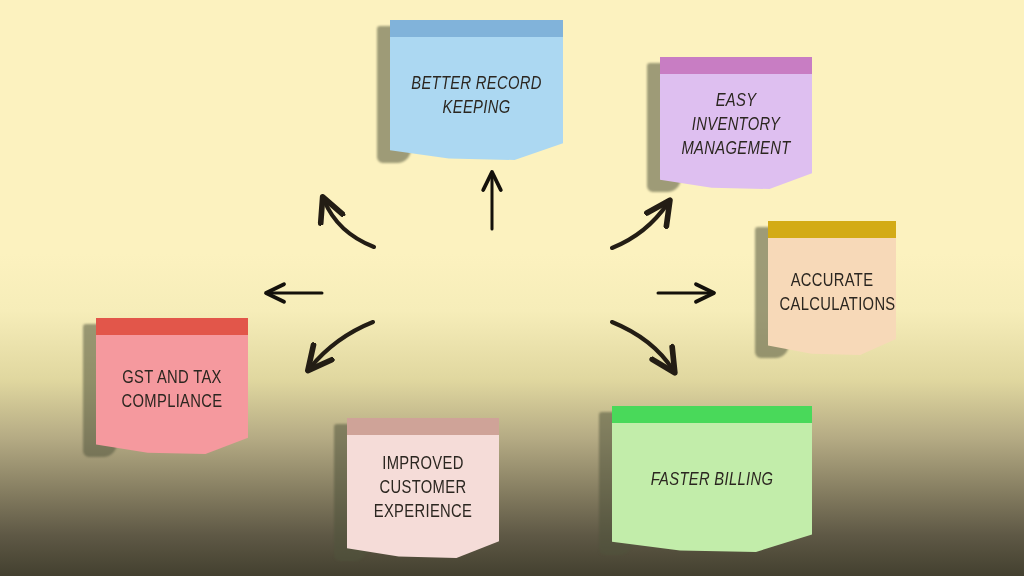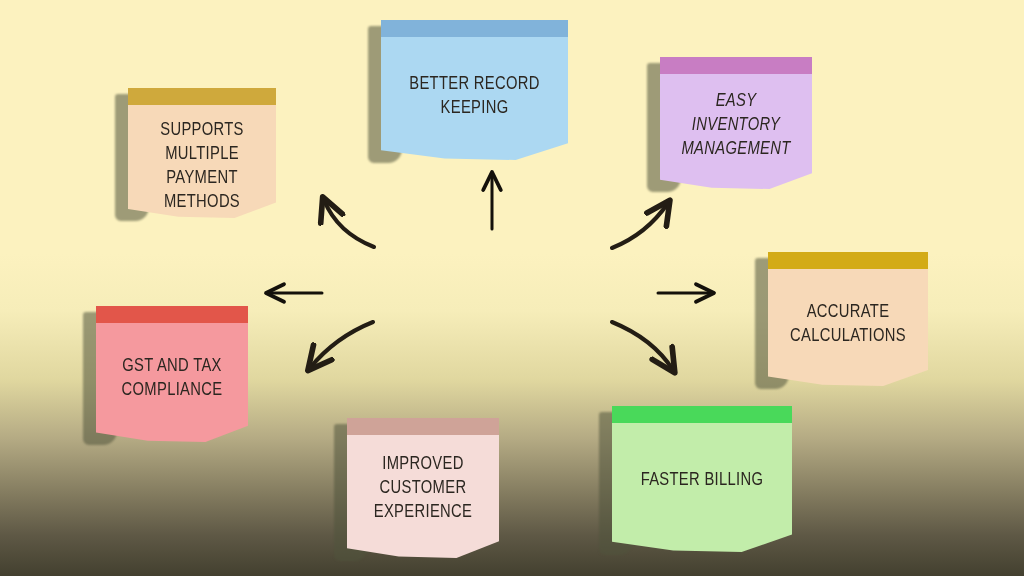--- a/index.html
+++ b/index.html
@@ -68,26 +68,26 @@
     line-height: 1.33;
     letter-spacing: 0.4px;
     text-align: center;
     white-space: pre-line;
     text-transform: uppercase;
     transform: scaleX(0.82);
   }
 
   
   #note-supports   { left: 128px; top: 88px;  width: 148px; height: 130px; }
-  #note-record     { left: 381px; top: 20px;  width: 187px; height: 140px; }
+  #note-record     { left: 390px; top: 20px;  width: 173px; height: 140px; font-style: italic; }
   #note-inventory  { left: 660px; top: 57px;  width: 152px; height: 132px; font-style: italic; }
-  #note-accurate   { left: 768px; top: 252px; width: 160px; height: 134px; padding-left: 38px; }
-  #note-faster     { left: 612px; top: 406px; width: 180px; height: 146px; }
+  #note-accurate   { left: 768px; top: 221px; width: 128px; height: 134px; padding-left: 38px; }
+  #note-faster     { left: 612px; top: 406px; width: 200px; height: 146px; font-style: italic; }
   #note-improved   { left: 347px; top: 418px; width: 152px; height: 140px; }
-  #note-gst        { left: 96px;  top: 306px; width: 152px; height: 136px; }
+  #note-gst        { left: 96px;  top: 318px; width: 152px; height: 136px; }
 
   #note-supports  .note-text { top: 30px; }
   #note-record    .note-text { top: 52px; }
   #note-inventory .note-text { top: 32px; }
   #note-accurate  .note-text { top: 48px; }
   #note-faster    .note-text { top: 62px; }
   #note-improved  .note-text { top: 34px; }
   #note-gst       .note-text { top: 48px; }
 
   
@@ -155,31 +155,20 @@
 
     <path d="M 322 293 L 268 293" fill="none" stroke="#14110b" stroke-width="3" stroke-linecap="round" marker-end="url(#ahs)"></path>
 
     <path d="M 658 293 L 712 293" fill="none" stroke="#14110b" stroke-width="3" stroke-linecap="round" marker-end="url(#ahs)"></path>
 
     <path d="M 373 322 C 348 332 327 347 310 368" fill="none" stroke="#231d14" stroke-width="4.1" stroke-linecap="round" marker-end="url(#ah)"></path>
 
     <path d="M 612 322 C 639 333 659 348 673 370" fill="none" stroke="#231d14" stroke-width="4.1" stroke-linecap="round" marker-end="url(#ah)"></path>
   </svg>
 
-  <div class="note" id="note-supports">
-    <div class="note-shadow"></div>
-    <div class="note-body">
-      <div class="note-paper" style="background:#F7D9B8"></div>
-      <div class="note-strip" style="background:#CFA93C"></div>
-    </div>
-    <div class="note-text">SUPPORTS
-MULTIPLE
-PAYMENT
-METHODS</div>
-  </div>
 
   <div class="note" id="note-record">
     <div class="note-shadow"></div>
     <div class="note-body">
       <div class="note-paper" style="background:#ACD8F2"></div>
       <div class="note-strip" style="background:#81B3DA"></div>
     </div>
     <div class="note-text">BETTER RECORD
 KEEPING</div>
   </div>

